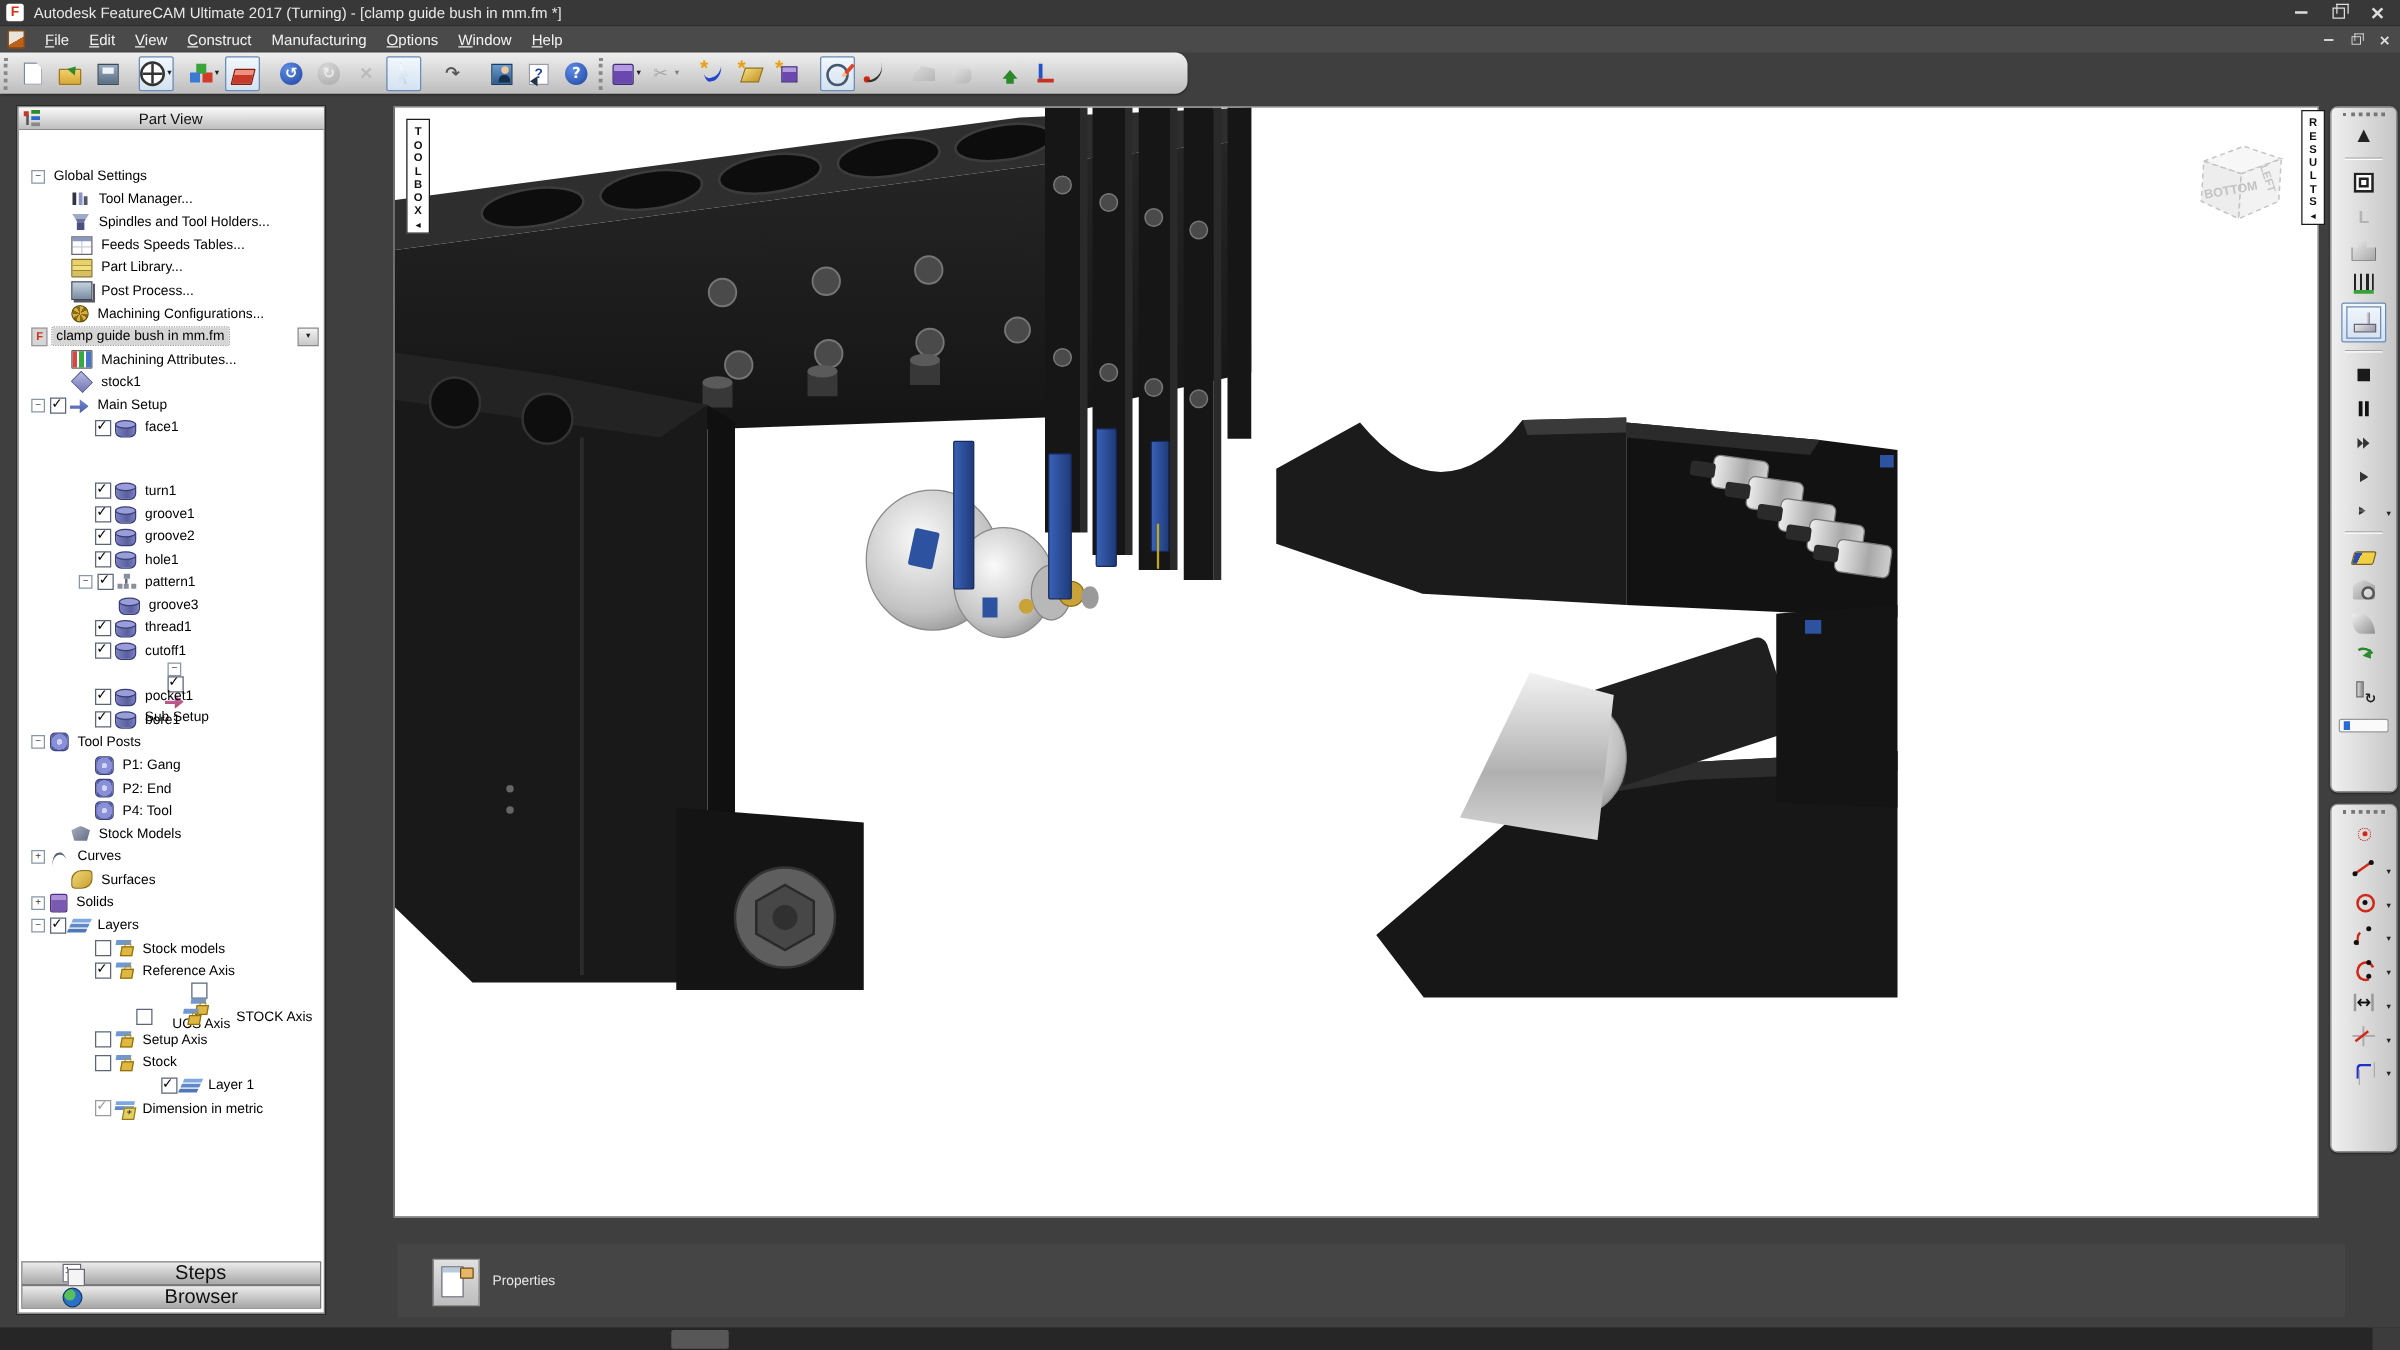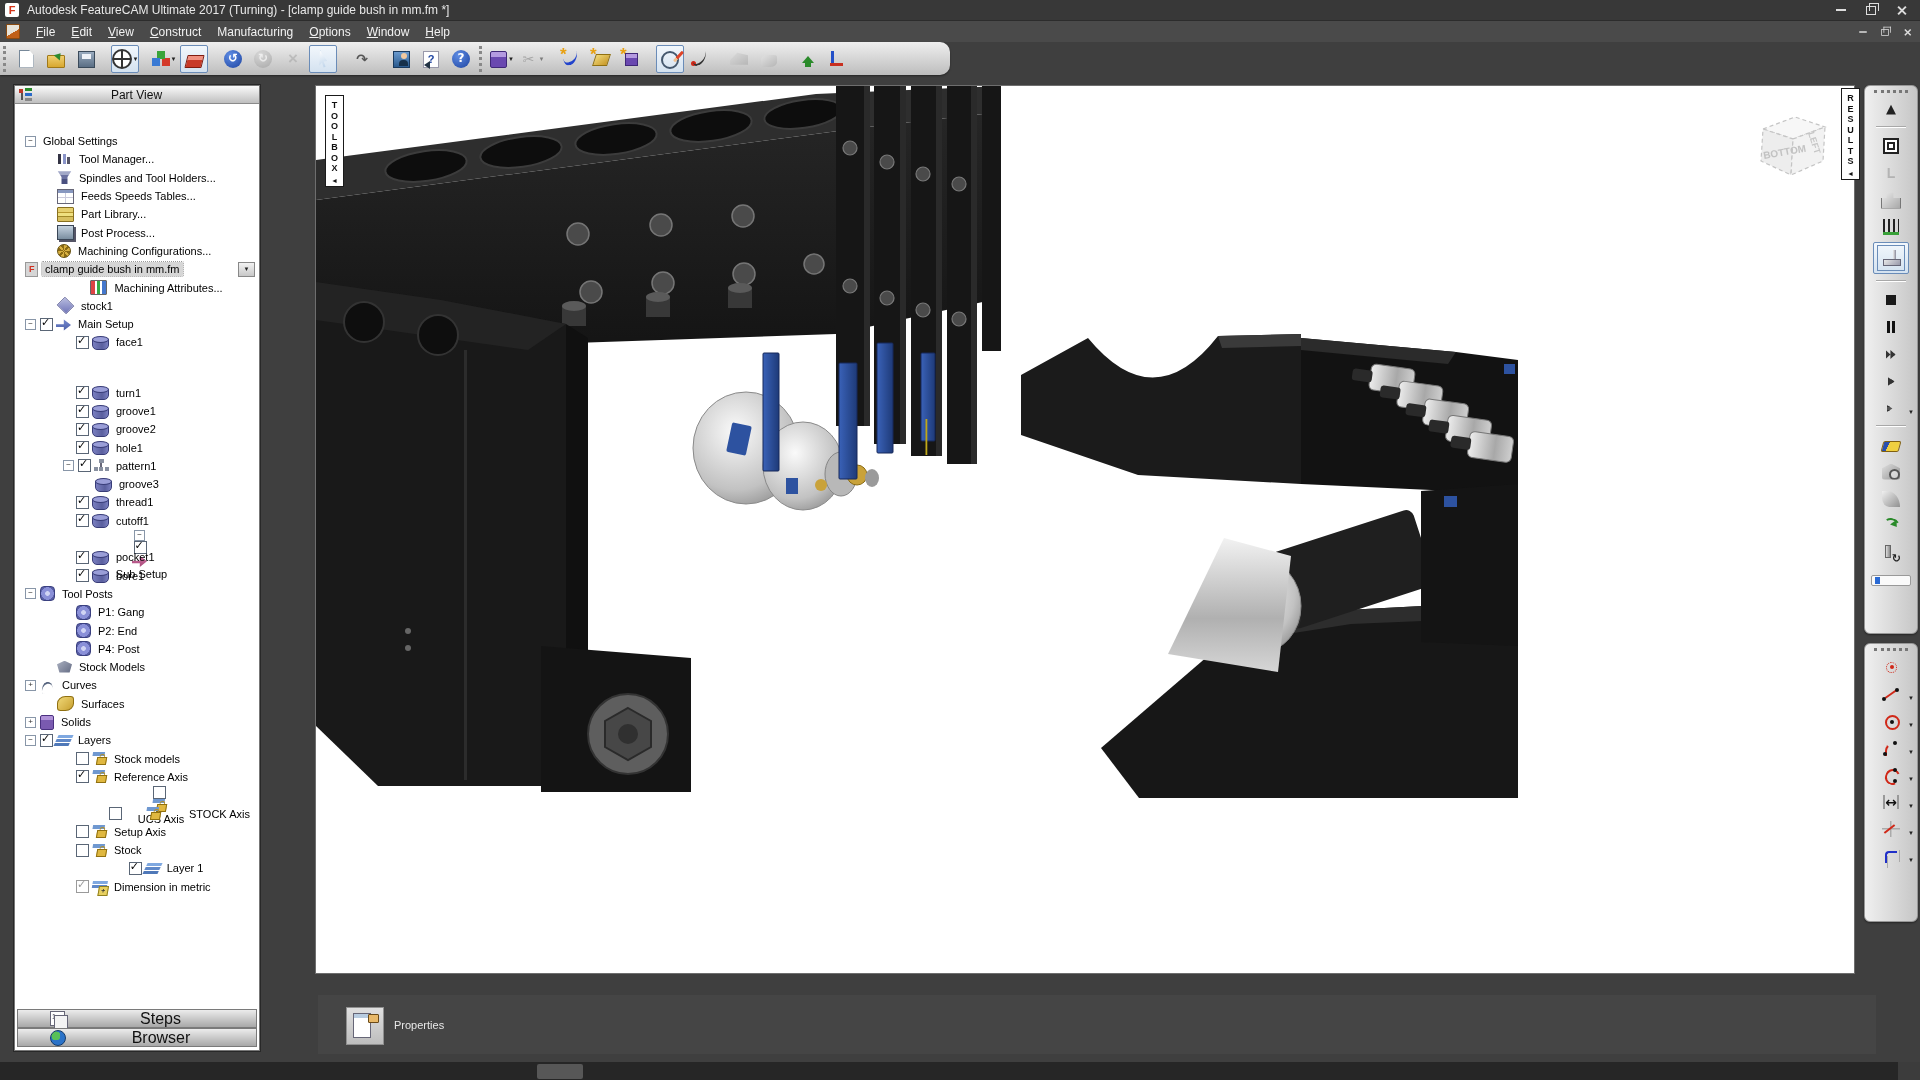--- a/index.html
+++ b/index.html
@@ -446,21 +446,21 @@
         <div class="trow" style="padding-left: 29px;">
           <span class="expsp"></span>
           <span class="ti ti-machining-config"></span>
           <span class="lbl">Machining Configurations...</span>
         </div>
         <div class="trow sel" style="padding-left: 10px;">
           <span class="ti ti-fm-file"></span>
           <span class="lbl">clamp guide bush in mm.fm</span>
           <span class="tree-dd">▼</span>
         </div>
-        <div class="trow" style="padding-left: 29px; justify-content: center;">
+        <div class="trow" style="padding-left: 29px;">
           <span class="expsp"></span>
           <span class="ti ti-machining-attrs"></span>
           <span class="lbl">Machining Attributes...</span>
         </div>
         <div class="trow" style="padding-left: 29px;">
           <span class="expsp"></span>
           <span class="ti ti-stock"></span>
           <span class="lbl">stock1</span>
         </div>
         <div class="trow" style="padding-left: 10px;">
@@ -551,21 +551,21 @@
           <span class="lbl">P1: Gang</span>
         </div>
         <div class="trow" style="padding-left: 48px;">
           <span class="expsp"></span>
           <span class="ti ti-tool-post"></span>
           <span class="lbl">P2: End</span>
         </div>
         <div class="trow" style="padding-left: 48px;">
           <span class="expsp"></span>
           <span class="ti ti-tool-post"></span>
-          <span class="lbl">P4: Post</span>
+          <span class="lbl">P4: Tool</span>
         </div>
         <div class="trow" style="padding-left: 29px;">
           <span class="expsp"></span>
           <span class="ti ti-stock-model"></span>
           <span class="lbl">Stock Models</span>
         </div>
         <div class="trow" style="padding-left: 10px;">
           <span class="exp plus"></span>
           <span class="ti ti-curves"></span>
           <span class="lbl">Curves</span>

